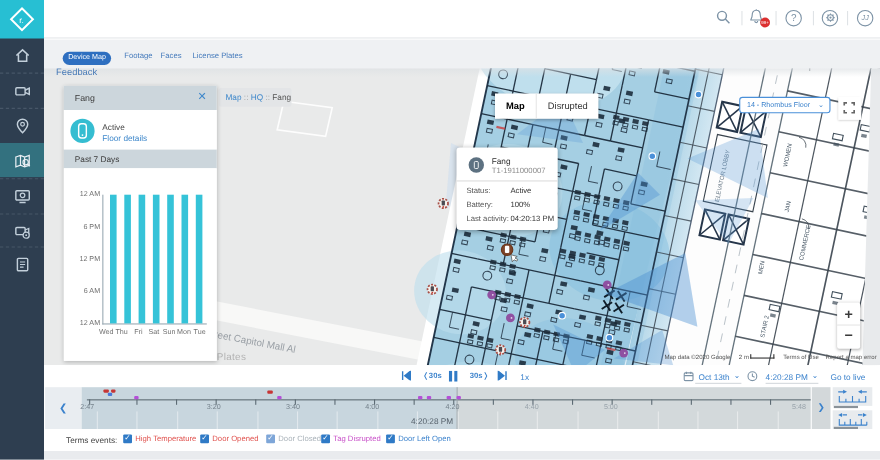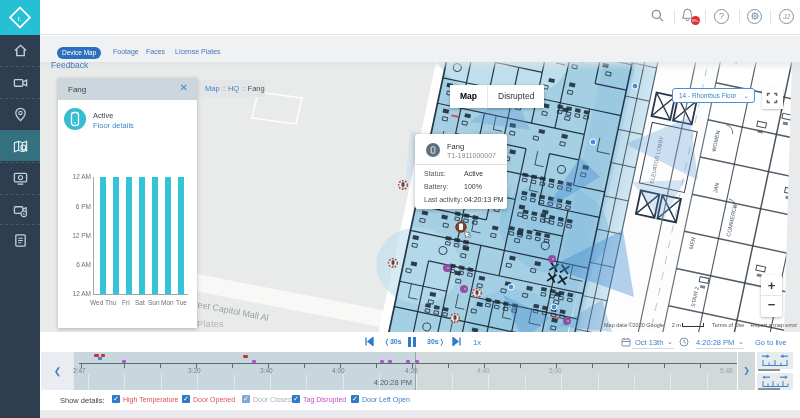--- a/index.html
+++ b/index.html
@@ -760,20 +760,21 @@
           <span class="x">✕</span>
         </div>
       <div id="devrow">
         <div id="devicon"><svg width="22" height="22" viewBox="0 0 22 22">
               <rect x="7.5" y="4.5" width="7" height="13" rx="2.5" fill="none" stroke="#fff" stroke-width="1.3"></rect>
               <circle cx="11" cy="14.8" r="0.8" fill="#fff"></circle>
             </svg></div>
         <div class="a">Active</div>
           <div class="v">Floor details</div>
       </div>
+      <div id="past7">Past 7 Days</div>
       <div id="chart">
         <span class="ylab" style="top:20px;">12 AM</span>
         <span class="ylab" style="top:50px;">6 PM</span>
         <span class="ylab" style="top:79px;">12 PM</span>
         <span class="ylab" style="top:108px;">6 AM</span>
         <span class="ylab" style="top:137px;">12 AM</span>
         <div style="position:absolute;left:35px;top:24px;width:1px;height:118px;background:#9aaab4;"></div>
         <div style="position:absolute;left:35px;top:141px;width:95px;height:1px;background:#9aaab4;"></div>
         <div class="bar" style="left:42px;"></div>
           <div class="bar" style="left:55px;"></div>
@@ -1004,21 +1005,21 @@
       <div style="position: absolute; top: 22px; height: 16px; width: 1px; background: rgba(255, 255, 255, 0.45); left: 448.4px;"></div>
       <div style="position: absolute; top: 22px; height: 16px; width: 1px; background: rgba(255, 255, 255, 0.45); left: 484.8px;"></div>
       <div style="position: absolute; top: 22px; height: 16px; width: 1px; background: rgba(255, 255, 255, 0.45); left: 521.2px;"></div>
       <div style="position: absolute; top: 22px; height: 16px; width: 1px; background: rgba(255, 255, 255, 0.45); left: 557.6px;"></div>
       <div style="position: absolute; top: 22px; height: 16px; width: 1px; background: rgba(255, 255, 255, 0.45); left: 594px;"></div>
       <div style="position: absolute; top: 22px; height: 16px; width: 1px; background: rgba(255, 255, 255, 0.45); left: 630.4px;"></div>
       <div style="position: absolute; top: 22px; height: 16px; width: 1px; background: rgba(255, 255, 255, 0.45); left: 666.8px;"></div>
     </div>
 
   <div id="events">
-    <span class="lab">Show details:</span>
+    <span class="lab">Terms events:</span>
     <span class="cb" style="left:72px;">✓</span>
       <span class="cbl" style="left:83px;color:#e0514d;">High Temperature</span>
     <span class="cb" style="left:142px;">✓</span>
       <span class="cbl" style="left:153px;color:#e0514d;">Door Opened</span>
     <span class="cb" style="left:202px;background:#7ea6d8;">✓</span>
       <span class="cbl" style="left:213px;color:#a9b2b9;">Door Closed</span>
     <span class="cb" style="left:252px;">✓</span>
       <span class="cbl" style="left:263px;color:#c84fc8;">Tag Disrupted</span>
     <span class="cb" style="left:311px;">✓</span>
       <span class="cbl" style="left:322px;color:#3b82cc;">Door Left Open</span>

